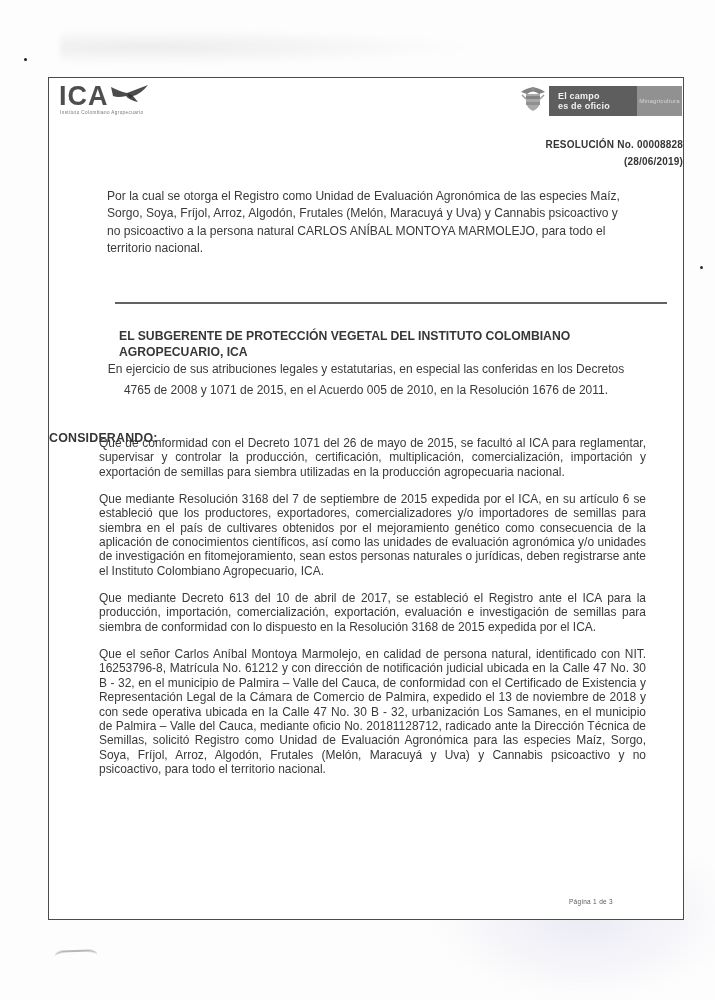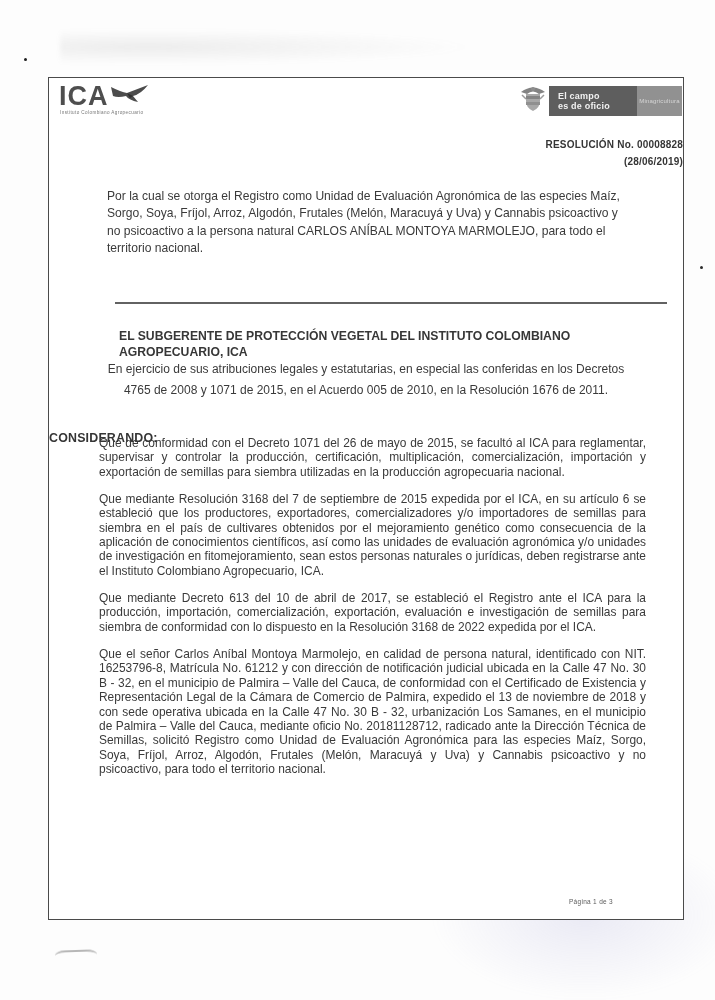--- a/index.html
+++ b/index.html
@@ -152,19 +152,19 @@
 
   <div class="issuer">EL SUBGERENTE DE PROTECCIÓN VEGETAL DEL INSTITUTO COLOMBIANO AGROPECUARIO, ICA</div>
 
   <div class="authority">En ejercicio de sus atribuciones legales y estatutarias, en especial las conferidas en los Decretos 4765 de 2008 y 1071 de 2015, en el Acuerdo 005 de 2010, en la Resolución 1676 de 2011.</div>
 
   <div class="considering">CONSIDERANDO:</div>
 
   <div class="considerations">
     <p>Que de conformidad con el Decreto 1071 del 26 de mayo de 2015, se facultó al ICA para reglamentar, supervisar y controlar la producción, certificación, multiplicación, comercialización, importación y exportación de semillas para siembra utilizadas en la producción agropecuaria nacional.</p>
     <p>Que mediante Resolución 3168 del 7 de septiembre de 2015 expedida por el ICA, en su artículo 6 se estableció que los productores, exportadores, comercializadores y/o importadores de semillas para siembra en el país de cultivares obtenidos por el mejoramiento genético como consecuencia de la aplicación de conocimientos científicos, así como las unidades de evaluación agronómica y/o unidades de investigación en fitomejoramiento, sean estos personas naturales o jurídicas, deben registrarse ante el Instituto Colombiano Agropecuario, ICA.</p>
-    <p>Que mediante Decreto 613 del 10 de abril de 2017, se estableció el Registro ante el ICA para la producción, importación, comercialización, exportación, evaluación e investigación de semillas para siembra de conformidad con lo dispuesto en la Resolución 3168 de 2022 expedida por el ICA.</p>
+    <p>Que mediante Decreto 613 del 10 de abril de 2017, se estableció el Registro ante el ICA para la producción, importación, comercialización, exportación, evaluación e investigación de semillas para siembra de conformidad con lo dispuesto en la Resolución 3168 de 2015 expedida por el ICA.</p>
     <p>Que el señor Carlos Aníbal Montoya Marmolejo, en calidad de persona natural, identificado con NIT. 16253796-8, Matrícula No. 61212 y con dirección de notificación judicial ubicada en la Calle 47 No. 30 B - 32, en el municipio de Palmira – Valle del Cauca, de conformidad con el Certificado de Existencia y Representación Legal de la Cámara de Comercio de Palmira, expedido el 13 de noviembre de 2018 y con sede operativa ubicada en la Calle 47 No. 30 B - 32, urbanización Los Samanes, en el municipio de Palmira – Valle del Cauca, mediante oficio No. 20181128712, radicado ante la Dirección Técnica de Semillas, solicitó Registro como Unidad de Evaluación Agronómica para las especies Maíz, Sorgo, Soya, Fríjol, Arroz, Algodón, Frutales (Melón, Maracuyá y Uva) y Cannabis psicoactivo y no psicoactivo, para todo el territorio nacional.</p>
   </div>
 
   <div class="page-footer">Página 1 de 3</div>
 
 </div>
 
 </body></html>

